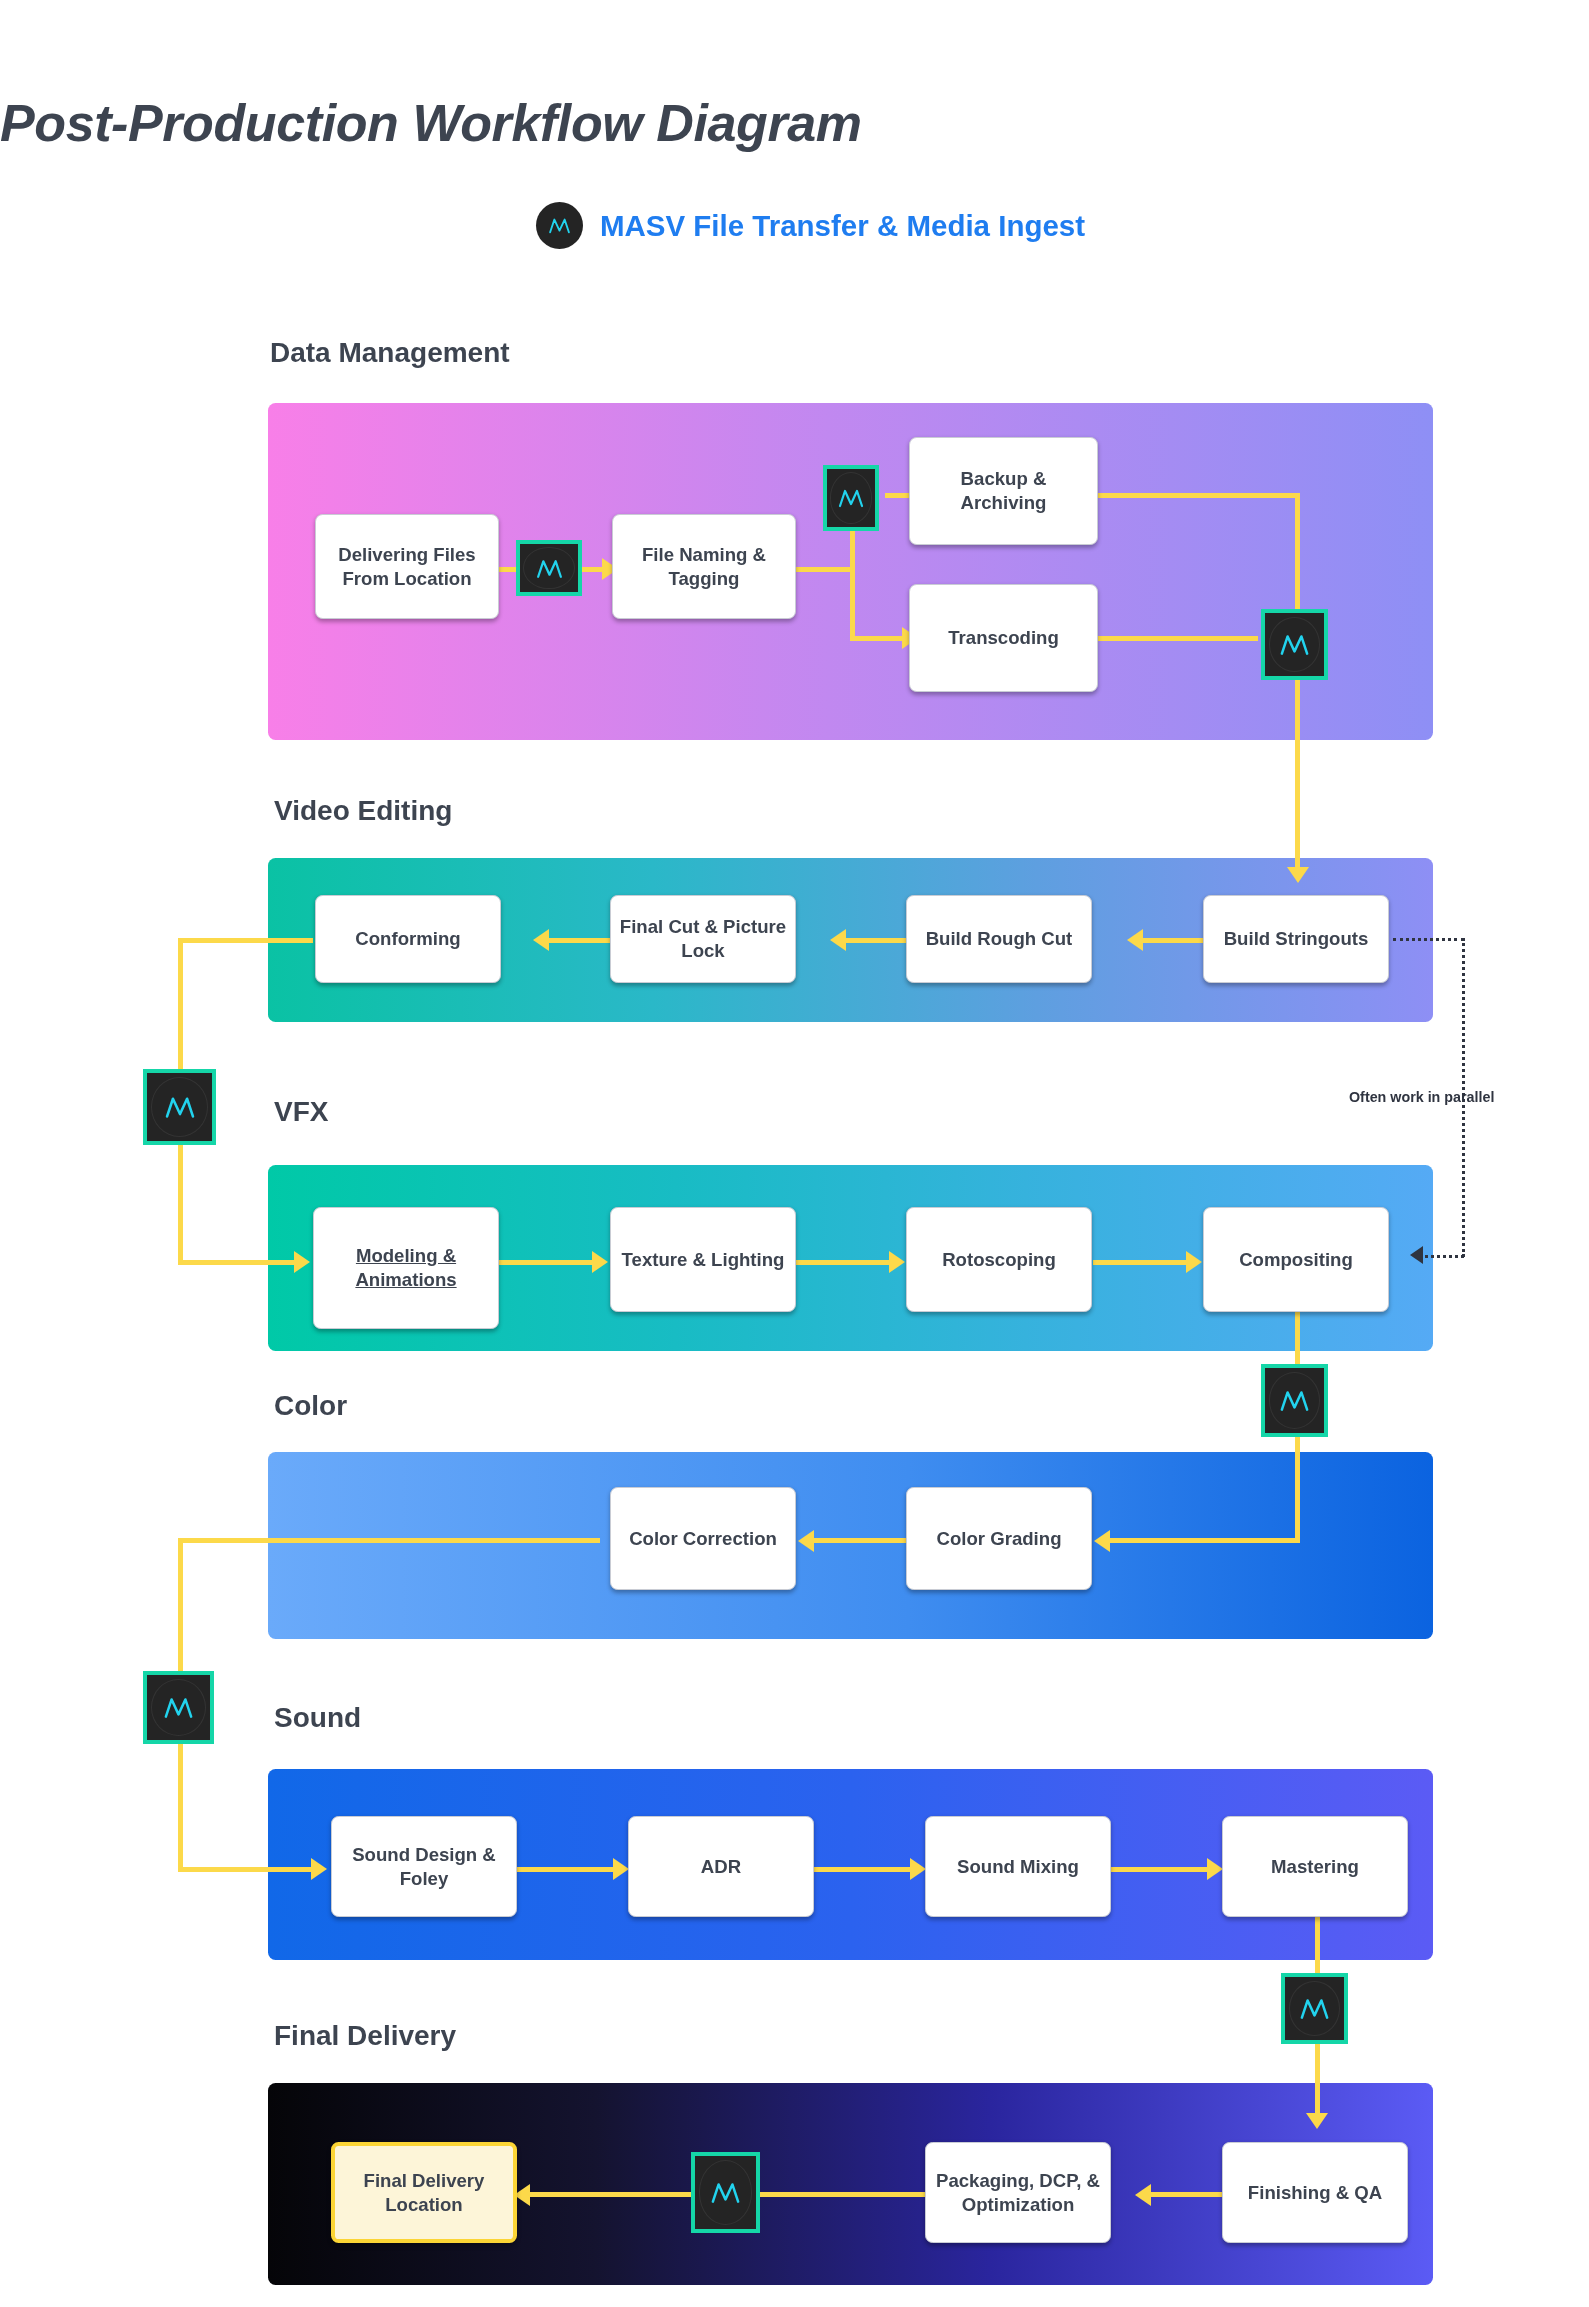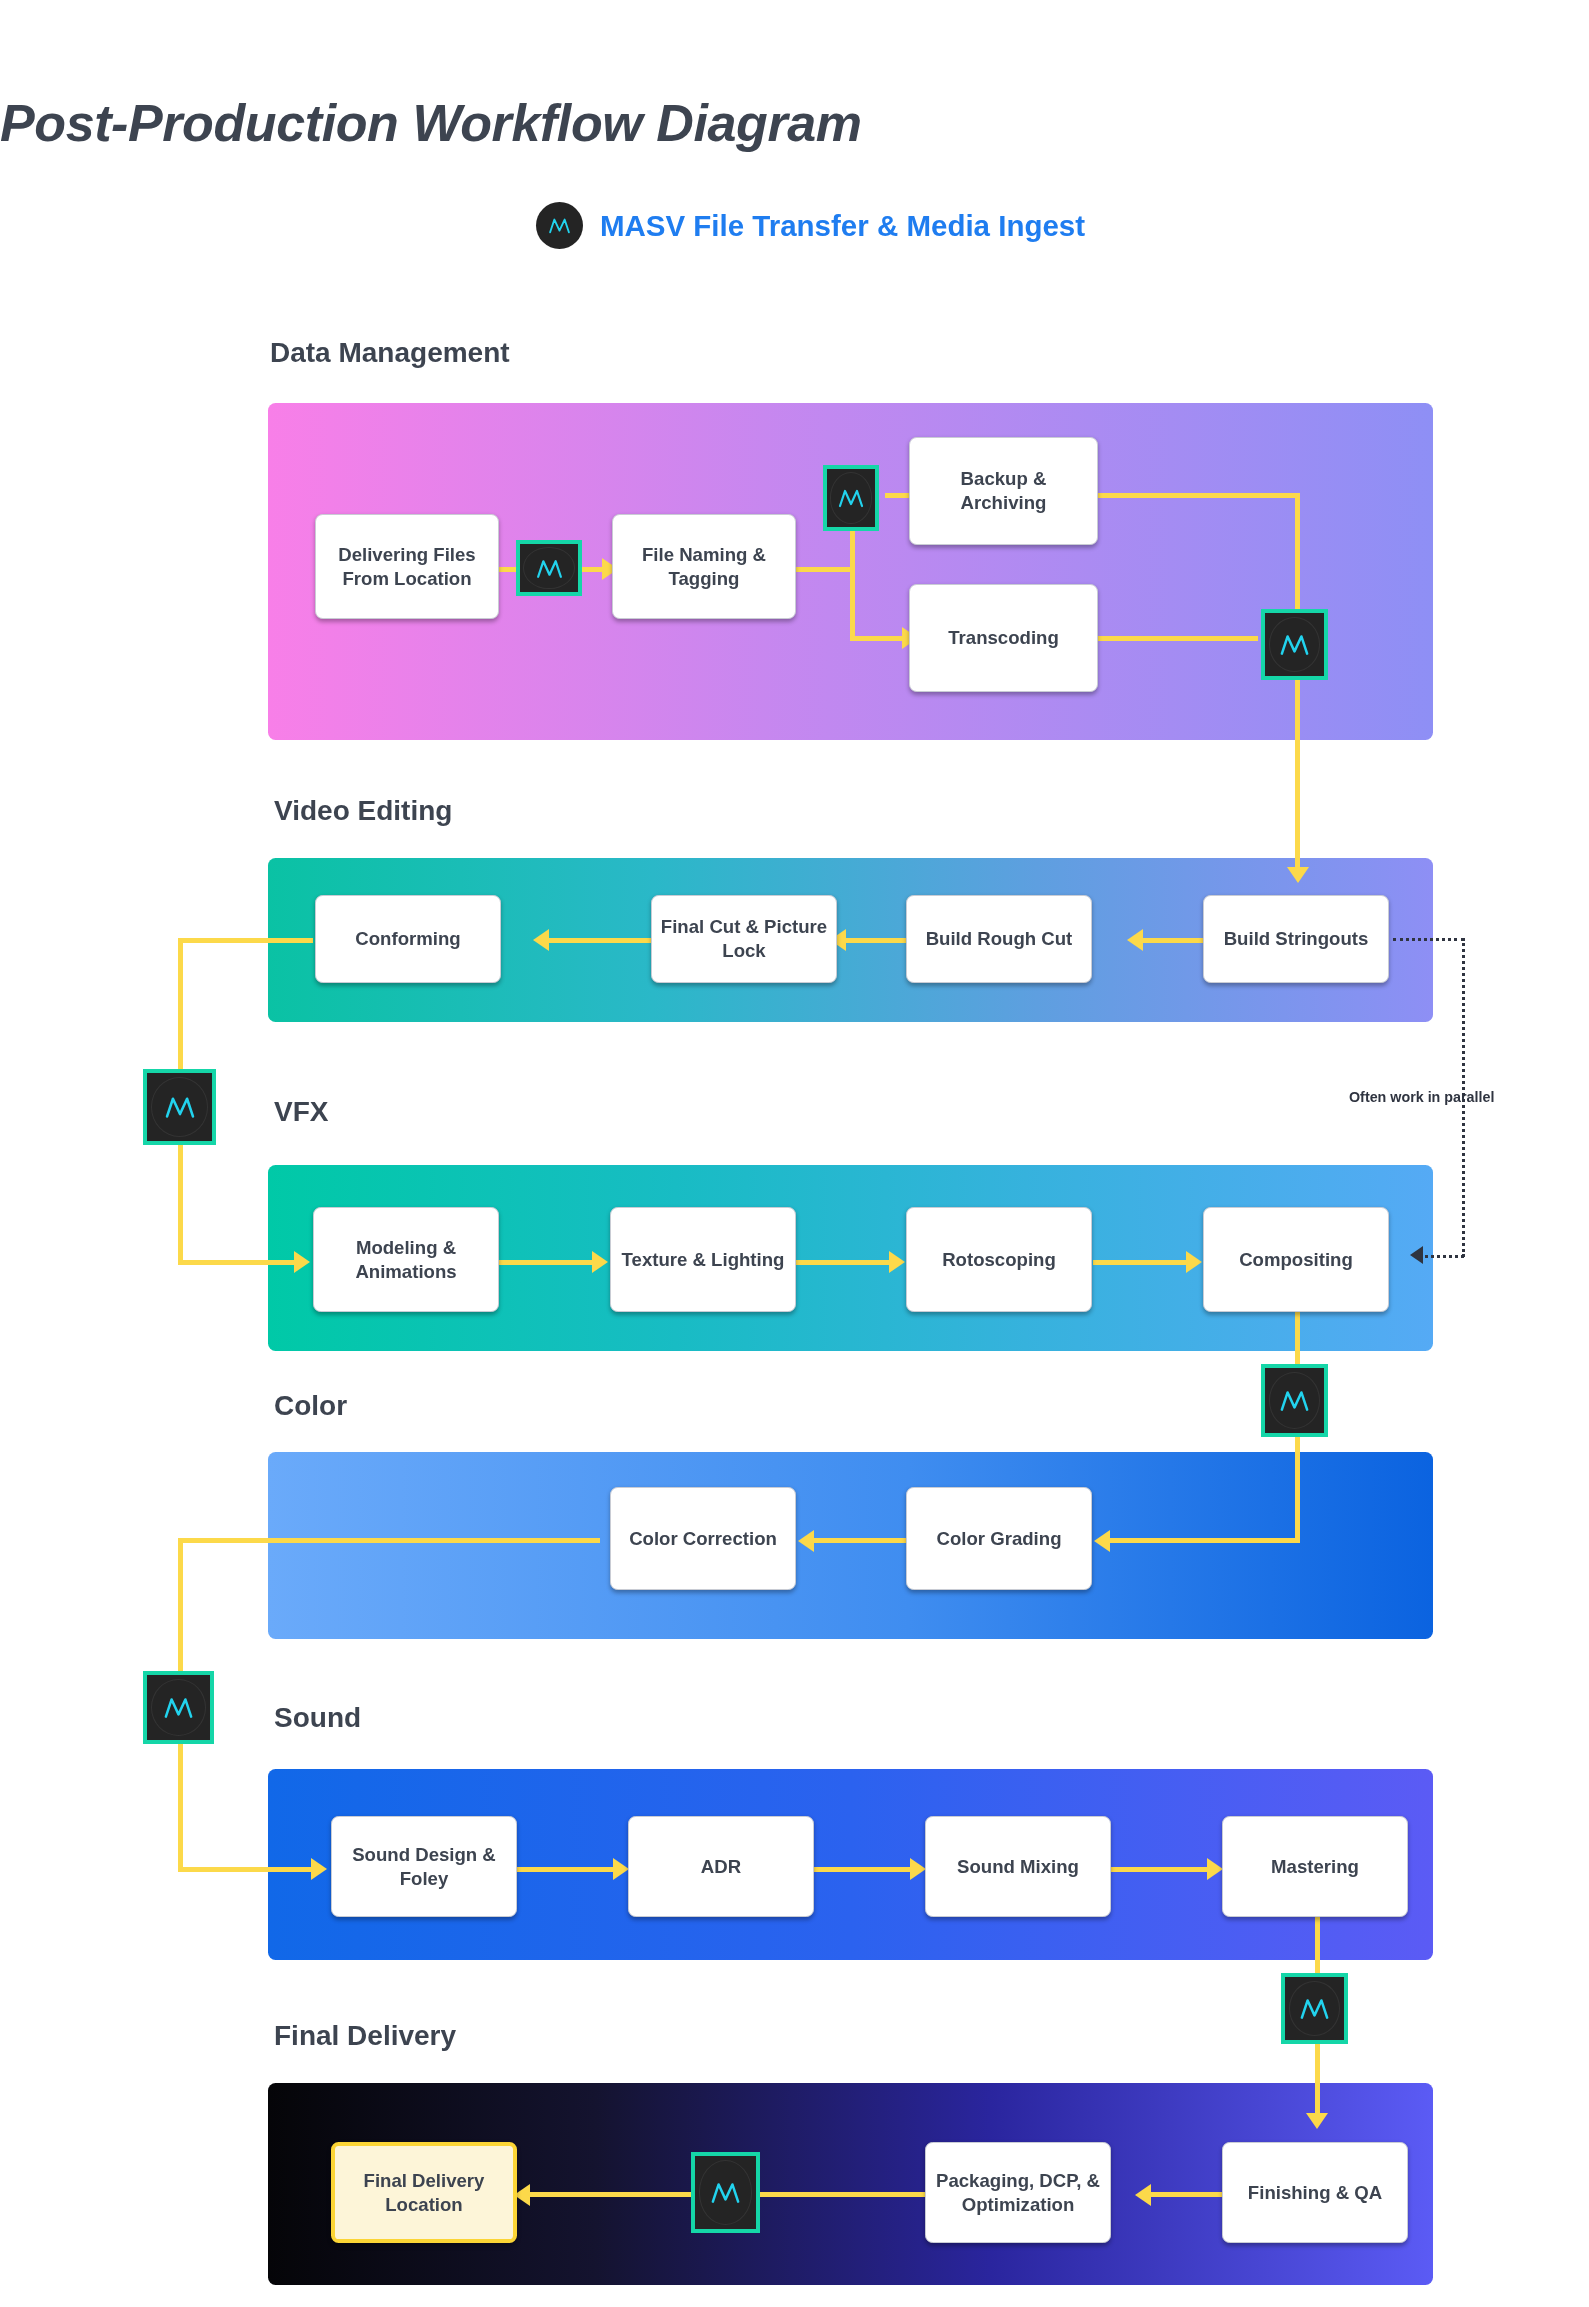--- a/index.html
+++ b/index.html
@@ -256,21 +256,21 @@
 
   <div class="conn h" style="left:545px; top:938px; width:152px;"></div>
   <div class="arrow left" style="left:533px; top:929px;"></div>
 
   <div class="conn h" style="left:178px; top:938px; width:135px;"></div>
   <div class="conn v" style="left:178px; top:938px; height:135px;"></div>
 
   <div class="node" style="left:315px; top:895px; width:186px; height:88px;">
     <span>Conforming</span>
   </div>
-  <div class="node" style="left:610px; top:895px; width:186px; height:88px;margin-left:41px;">
+  <div class="node" style="left:610px; top:895px; width:186px; height:88px;">
     <span>Final Cut &amp; Picture Lock</span>
   </div>
   <div class="node" style="left:906px; top:895px; width:186px; height:88px;justify-content:center;">
     <span>Build Rough Cut</span>
   </div>
   <div class="node" style="left:1203px; top:895px; width:186px; height:88px;">
     <span>Build Stringouts</span>
   </div>
 
   <div class="dotted-h" style="left:1393px; top:938px; width:71px;"></div>
@@ -298,21 +298,21 @@
   <div class="arrow right" style="left:592px; top:1251px;"></div>
 
   <div class="conn h" style="left:796px; top:1260px; width:98px;"></div>
   <div class="arrow right" style="left:889px; top:1251px;"></div>
 
   <div class="conn h" style="left:1093px; top:1260px; width:98px;"></div>
   <div class="arrow right" style="left:1186px; top:1251px;"></div>
 
   <div class="conn v" style="left:1295px; top:1305px; height:93px;"></div>
 
-  <div class="node" style="left:313px; top:1207px; width:186px; height:105px;">
+  <div class="node" style="left:313px; top:1207px; width:186px; height:122px;text-decoration:underline;">
     <span>Modeling &amp; Animations</span>
   </div>
   <div class="node" style="left:610px; top:1207px; width:186px; height:105px;">
     <span>Texture &amp; Lighting</span>
   </div>
   <div class="node" style="left:906px; top:1207px; width:186px; height:105px;">
     <span>Rotoscoping</span>
   </div>
   <div class="node" style="left:1203px; top:1207px; width:186px; height:105px;">
     <span>Compositing</span>

